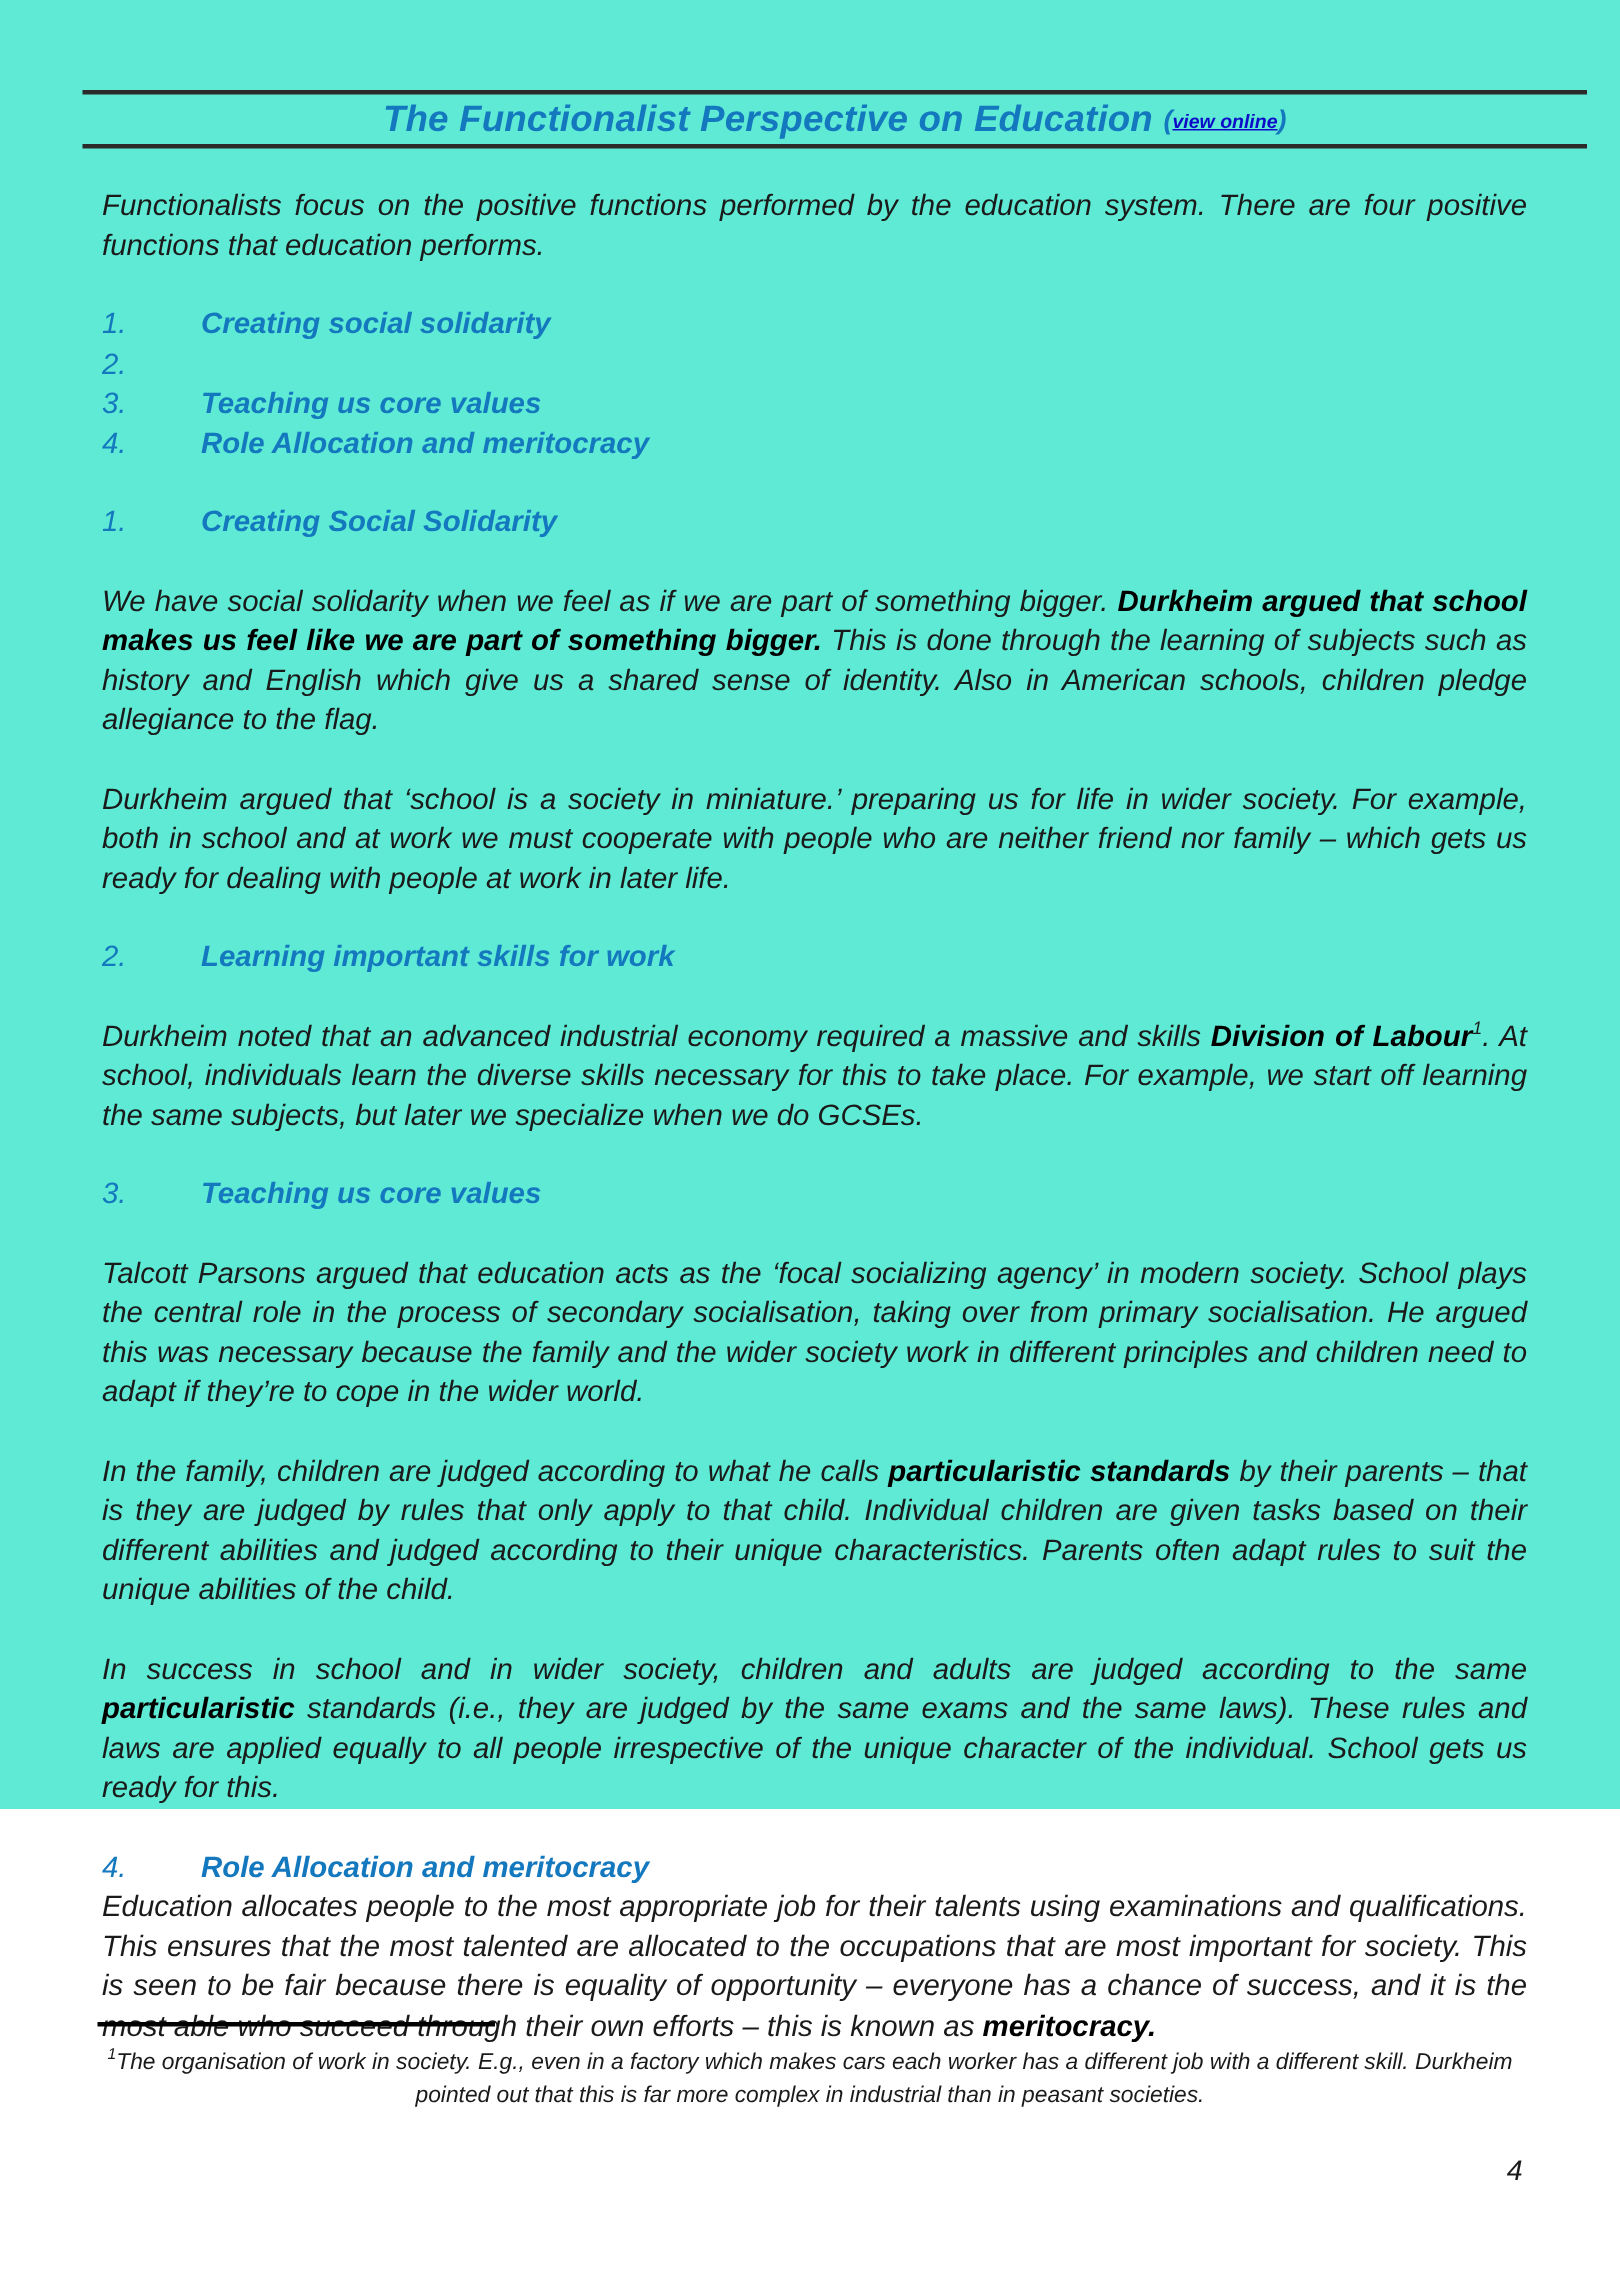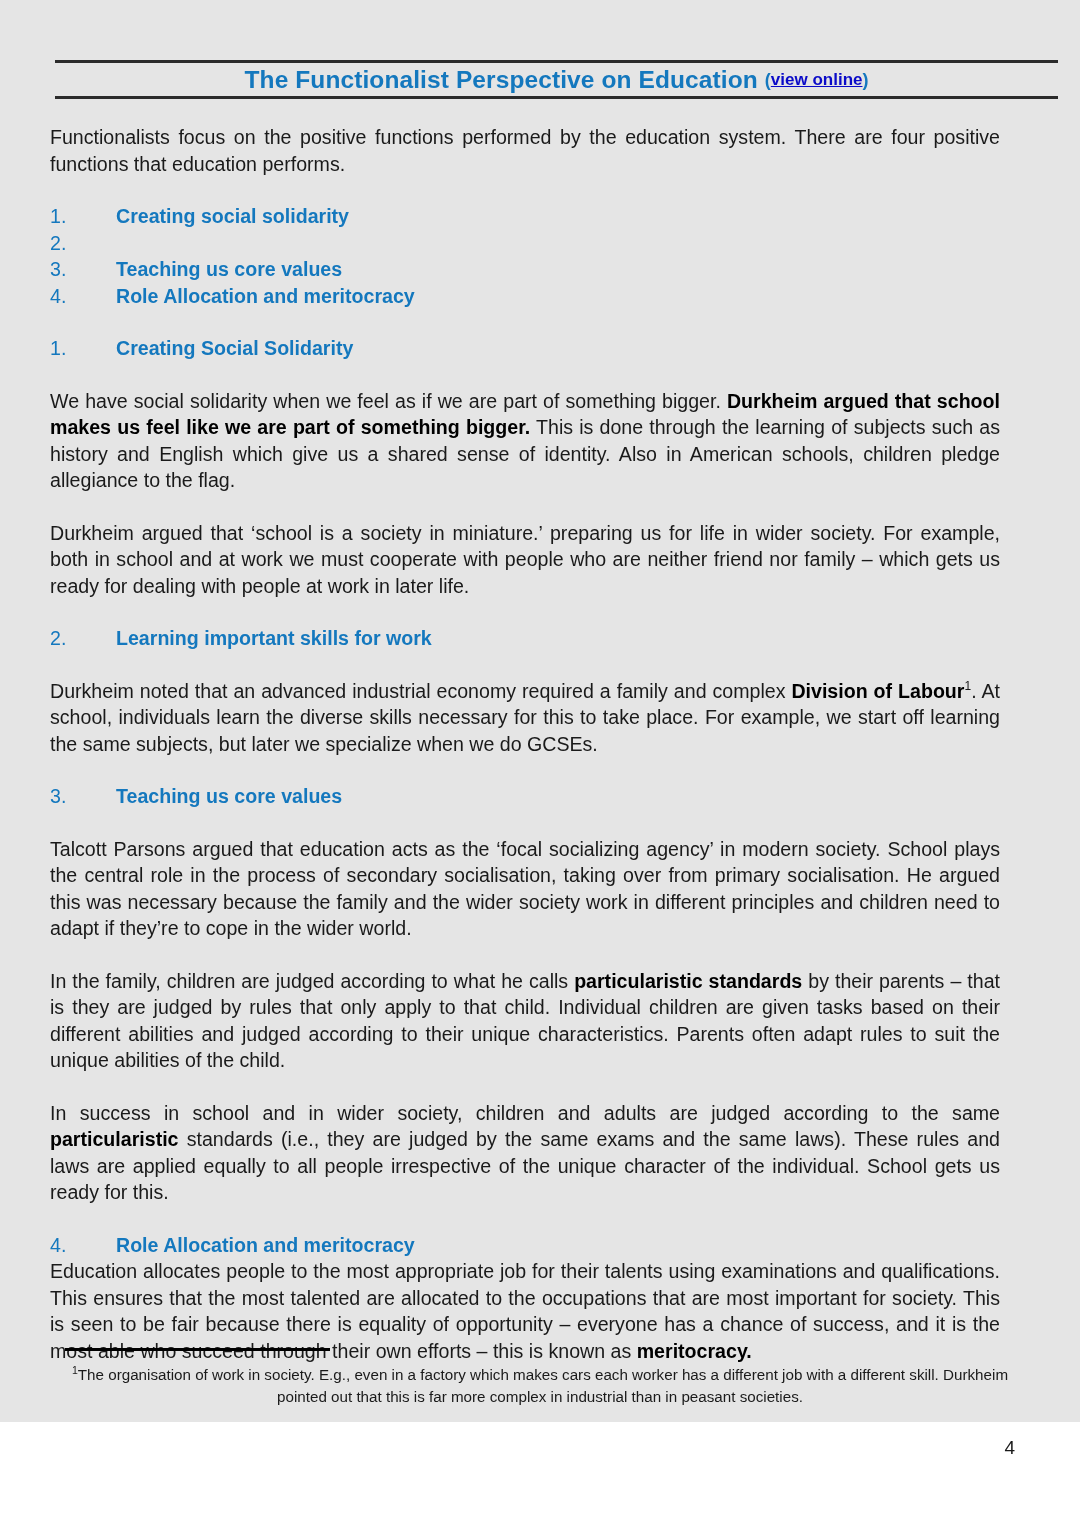--- a/index.html
+++ b/index.html
@@ -15,23 +15,24 @@
     font-family: "Liberation Sans", sans-serif;
     color: #000000;
     -webkit-font-smoothing: antialiased;
   }
 
   .page {
     position: absolute;
     left: 0;
     top: 0;
     width: 1080px;
-    height: 1422px;
+    height: 1206px;
     box-sizing: border-box;
-    background: #e5e5e5;
+    background: #5eead4;
+    font-style: italic;
   }
 
   
   .header-block {
     position: absolute;
     left: 55px;
     top: 60px;
     width: 1003px;
   }
   .rule-top,
@@ -54,31 +55,31 @@
     letter-spacing: 0.1px;
     white-space: nowrap;
   }
   .title-paren {
     font-size: 18px;
     font-weight: bold;
     color: #1478BE;
     margin-left: 7px;
   }
   .view-online-link {
-    font-size: 17px;
+    font-size: 13px;
     font-weight: bold;
     color: #0B0BC8;
     text-decoration: underline;
     cursor: pointer;
   }
 
   
   .body-area {
     position: absolute;
-    left: 50px;
+    left: 68px;
     top: 124px;
     width: 950px;
   }
 
   p.para {
     margin: 0 0 26px 0;
     font-size: 19.6px;
     line-height: 26.5px;
     text-align: justify;
     text-justify: inter-word;
@@ -221,21 +222,21 @@
 
     <p class="para"><span>We have social solidarity when we feel as if we are part of something bigger. </span><span class="b">Durkheim argued that school makes us feel like we are part of something bigger.</span><span> This is done through the learning of subjects such as history and English which give us a shared sense of identity. Also in American schools, children pledge allegiance to the flag.</span></p>
 
     <p class="para">Durkheim argued that ‘school is a society in miniature.’ preparing us for life in wider society. For example, both in school and at work we must cooperate with people who are neither friend nor family – which gets us ready for dealing with people at work in later life.</p>
 
     <div class="section-heading">
       <span class="sh-num">2.</span>
       <span class="sh-label">Learning important skills for work</span>
     </div>
 
-    <p class="para"><span>Durkheim noted that an advanced industrial economy required a family and complex </span><span class="b">Division of Labour</span><sup class="fn">1</sup><span>. At school, individuals learn the diverse skills necessary for this to take place. For example, we start off learning the same subjects, but later we specialize when we do GCSEs.</span></p>
+    <p class="para"><span>Durkheim noted that an advanced industrial economy required a massive and skills </span><span class="b">Division of Labour</span><sup class="fn">1</sup><span>. At school, individuals learn the diverse skills necessary for this to take place. For example, we start off learning the same subjects, but later we specialize when we do GCSEs.</span></p>
 
     <div class="section-heading">
       <span class="sh-num">3.</span>
       <span class="sh-label">Teaching us core values</span>
     </div>
 
     <p class="para">Talcott Parsons argued that education acts as the ‘focal socializing agency’ in modern society. School plays the central role in the process of secondary socialisation, taking over from primary socialisation. He argued this was necessary because the family and the wider society work in different principles and children need to adapt if they’re to cope in the wider world.</p>
 
     <p class="para"><span>In the family, children are judged according to what he calls </span><span class="b">particularistic standards</span><span> by their parents – that is they are judged by rules that only apply to that child. Individual children are given tasks based on their different abilities and judged according to their unique characteristics. Parents often adapt rules to suit the unique abilities of the child.</span></p>
 

